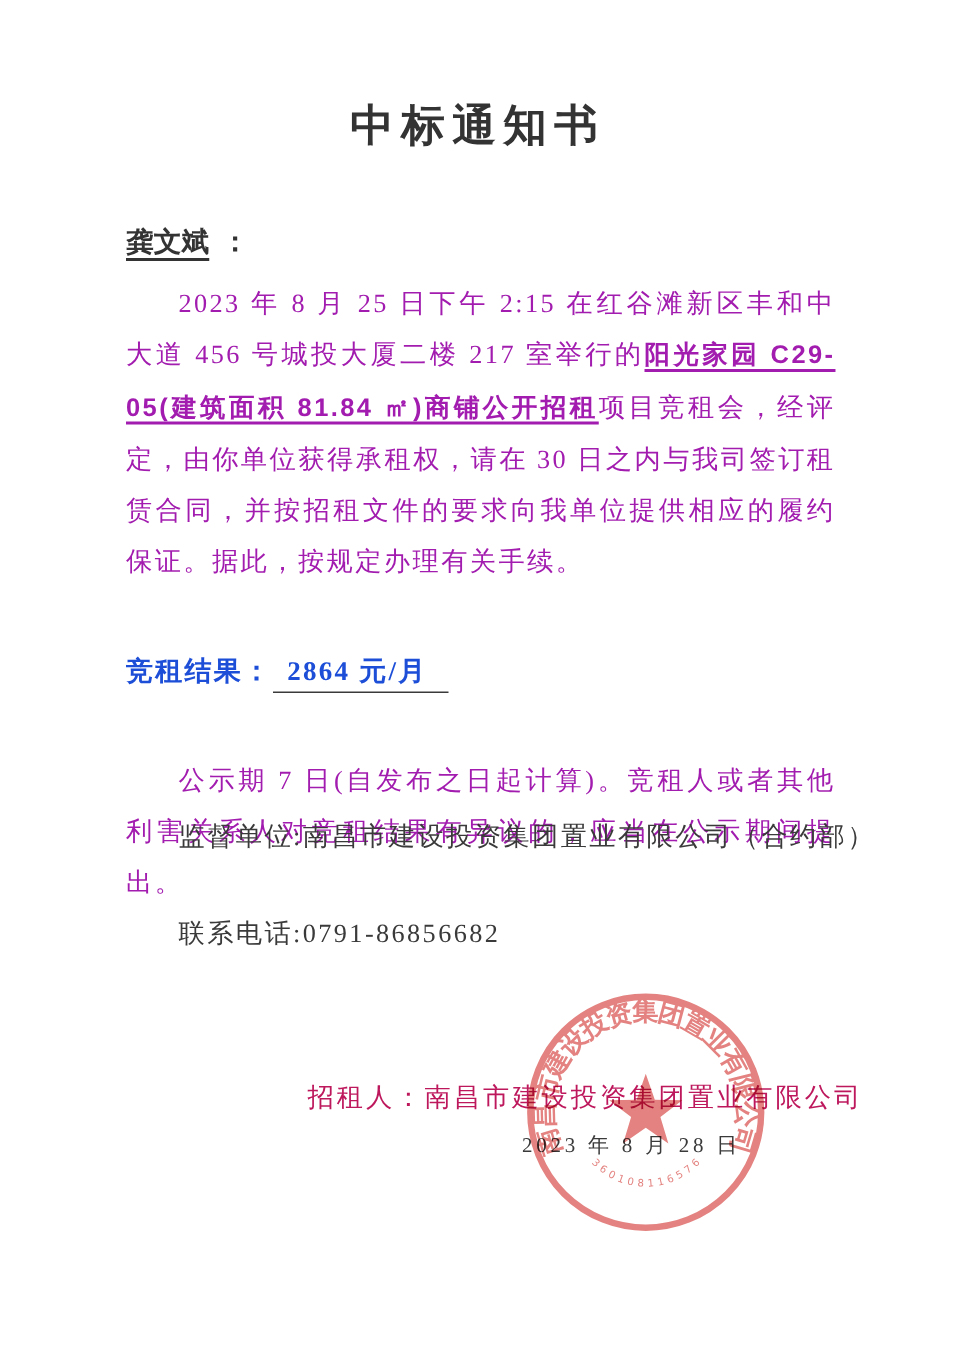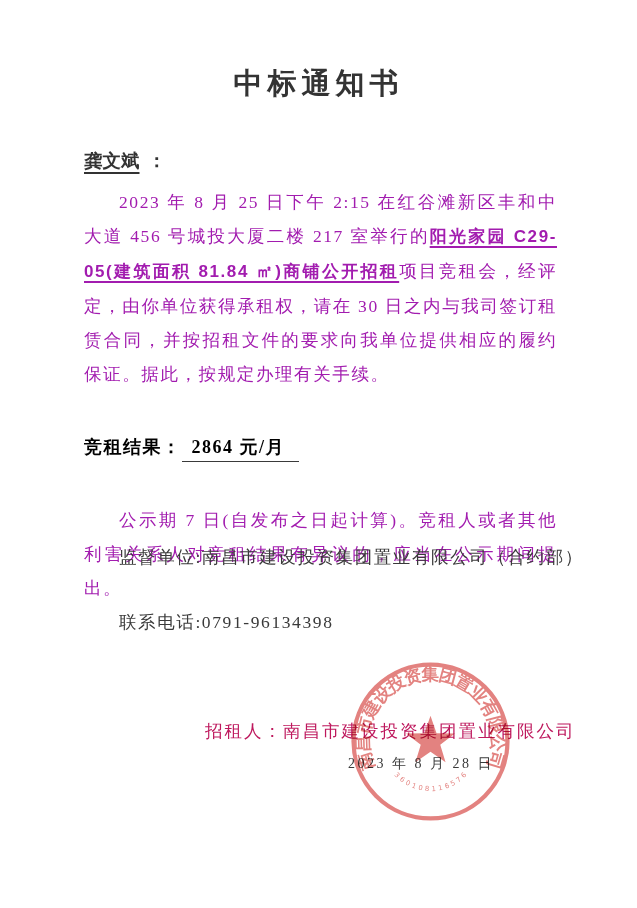--- a/index.html
+++ b/index.html
@@ -56,21 +56,21 @@
     text-underline-offset: 4px;
     text-decoration-thickness: 1.6px;
     font-family: "Liberation Sans", "DejaVu Sans", sans-serif;
     font-size: 17px;
   }
   .result-line {
     position: absolute;
     top: 435px; left: 84px;
     font-size: 18px;
     font-weight: bold;
-    color: #000000;
+    color: #1d4ed8;
     letter-spacing: 1.5px;
   }
   .result-line .value {
     display: inline-block;
     border-bottom: 1.6px solid #3a3a3a;
     padding: 0 14px 2px 10px;
     font-family: "Liberation Serif", "DejaVu Serif", serif;
   }
   .par-2 { top: 503px; }
   .info-line {
@@ -134,21 +134,21 @@
   <div class="addressee"><span class="name">龚文斌</span><span>：</span></div>
 
   <div class="body-par par-1"><span>2023 年 8 月 25 日下午 2:15 在红谷滩新区丰和中大道 456 号城投大厦二楼 217 室举行的</span><span class="highlight">阳光家园 C29-05(建筑面积 81.84 ㎡)商铺公开招租</span><span>项目竞租会，经评定，由你单位获得承租权，请在 30 日之内与我司签订租赁合同，并按招租文件的要求向我单位提供相应的履约保证。据此，按规定办理有关手续。</span></div>
 
   <div class="result-line"><span>竞租结果：</span><span class="value">2864 元/月</span></div>
 
   <div class="body-par par-2">公示期 7 日(自发布之日起计算)。竞租人或者其他利害关系人对竞租结果有异议的，应当在公示期间提出。</div>
 
   <div class="info-line supervisor-line">监督单位:南昌市建设投资集团置业有限公司（合约部）</div>
 
-  <div class="info-line phone-line">联系电话:0791-96134398</div>
+  <div class="info-line phone-line">联系电话:0791-86856682</div>
 
   <div class="signer-line">招租人：南昌市建设投资集团置业有限公司</div>
 
   <div class="date-line">2023 年 8 月 28 日</div>
 
   <div class="stamp">
     <svg viewBox="0 0 200 200">
       <defs>
         <path id="arcTop" d="M 34.75 130.43 A 72 72 0 1 1 165.25 130.43" fill="none"></path>
         <path id="arcBottom" d="M 52.5 133.3 A 58 58 0 0 0 147.5 133.3" fill="none"></path>

